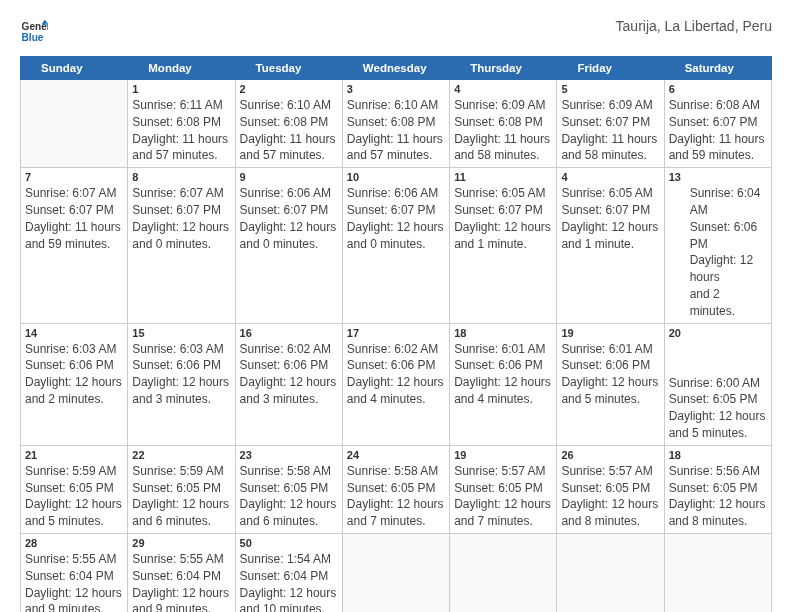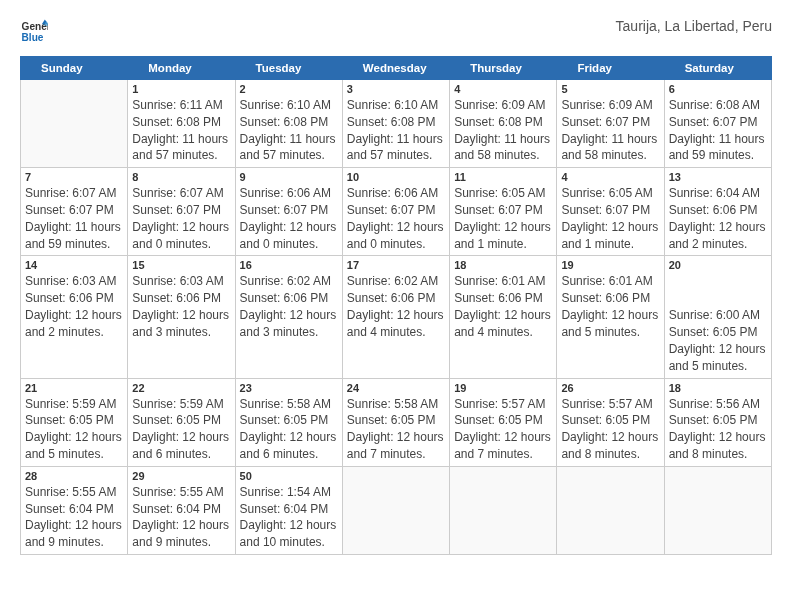--- a/index.html
+++ b/index.html
@@ -200,21 +200,21 @@
           </td>
           <td>
             <span class="day-num">4</span>
             <div class="day-info" style="white-space: pre-line;">Sunrise: 6:05 AM
 Sunset: 6:07 PM
 Daylight: 12 hours
 and 1 minute.</div>
           </td>
           <td>
             <span class="day-num">13</span>
-            <div class="day-info" style="white-space: pre-line;">Sunrise: 6:04 AM
+            <div class="day-info" style="white-space: pre-line; margin-left: 21px;">Sunrise: 6:04 AM
 Sunset: 6:06 PM
 Daylight: 12 hours
 and 2 minutes.</div>
           </td>
         </tr>
         <tr>
           <td>
             <span class="day-num">14</span>
             <div class="day-info" style="white-space: pre-line;">Sunrise: 6:03 AM
 Sunset: 6:06 PM

